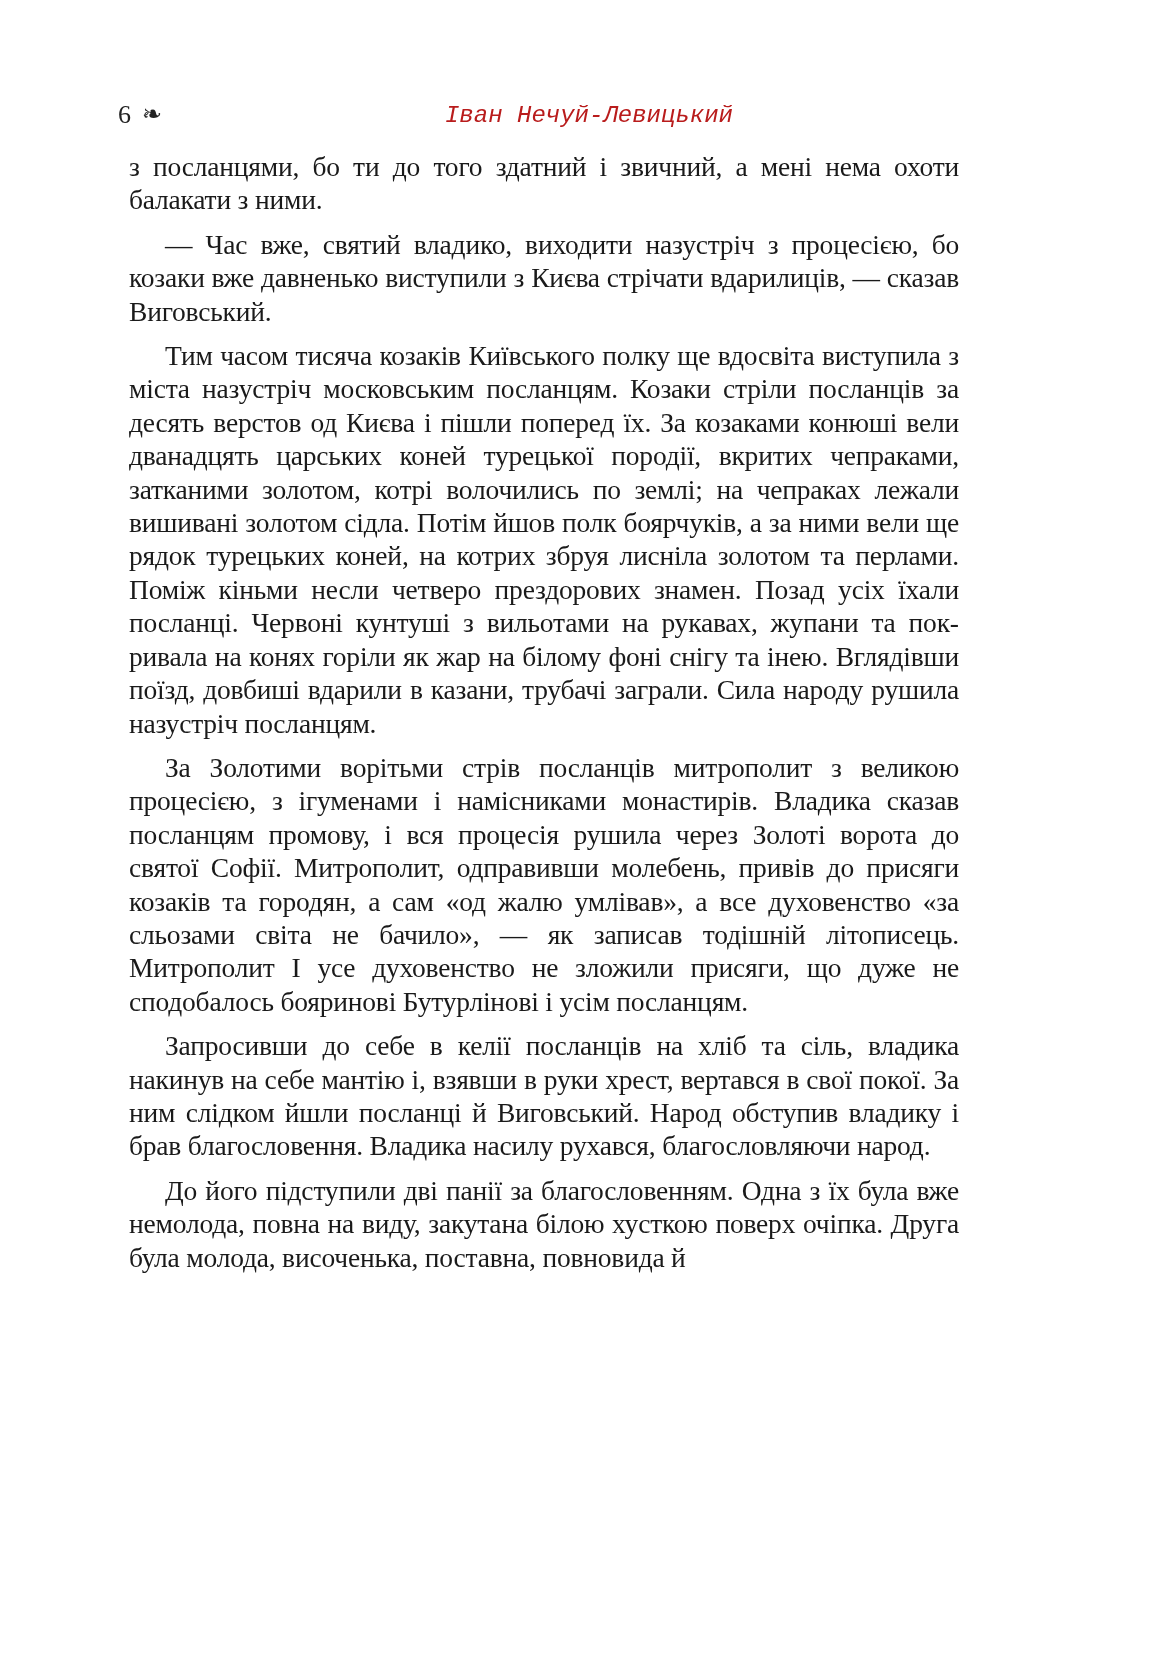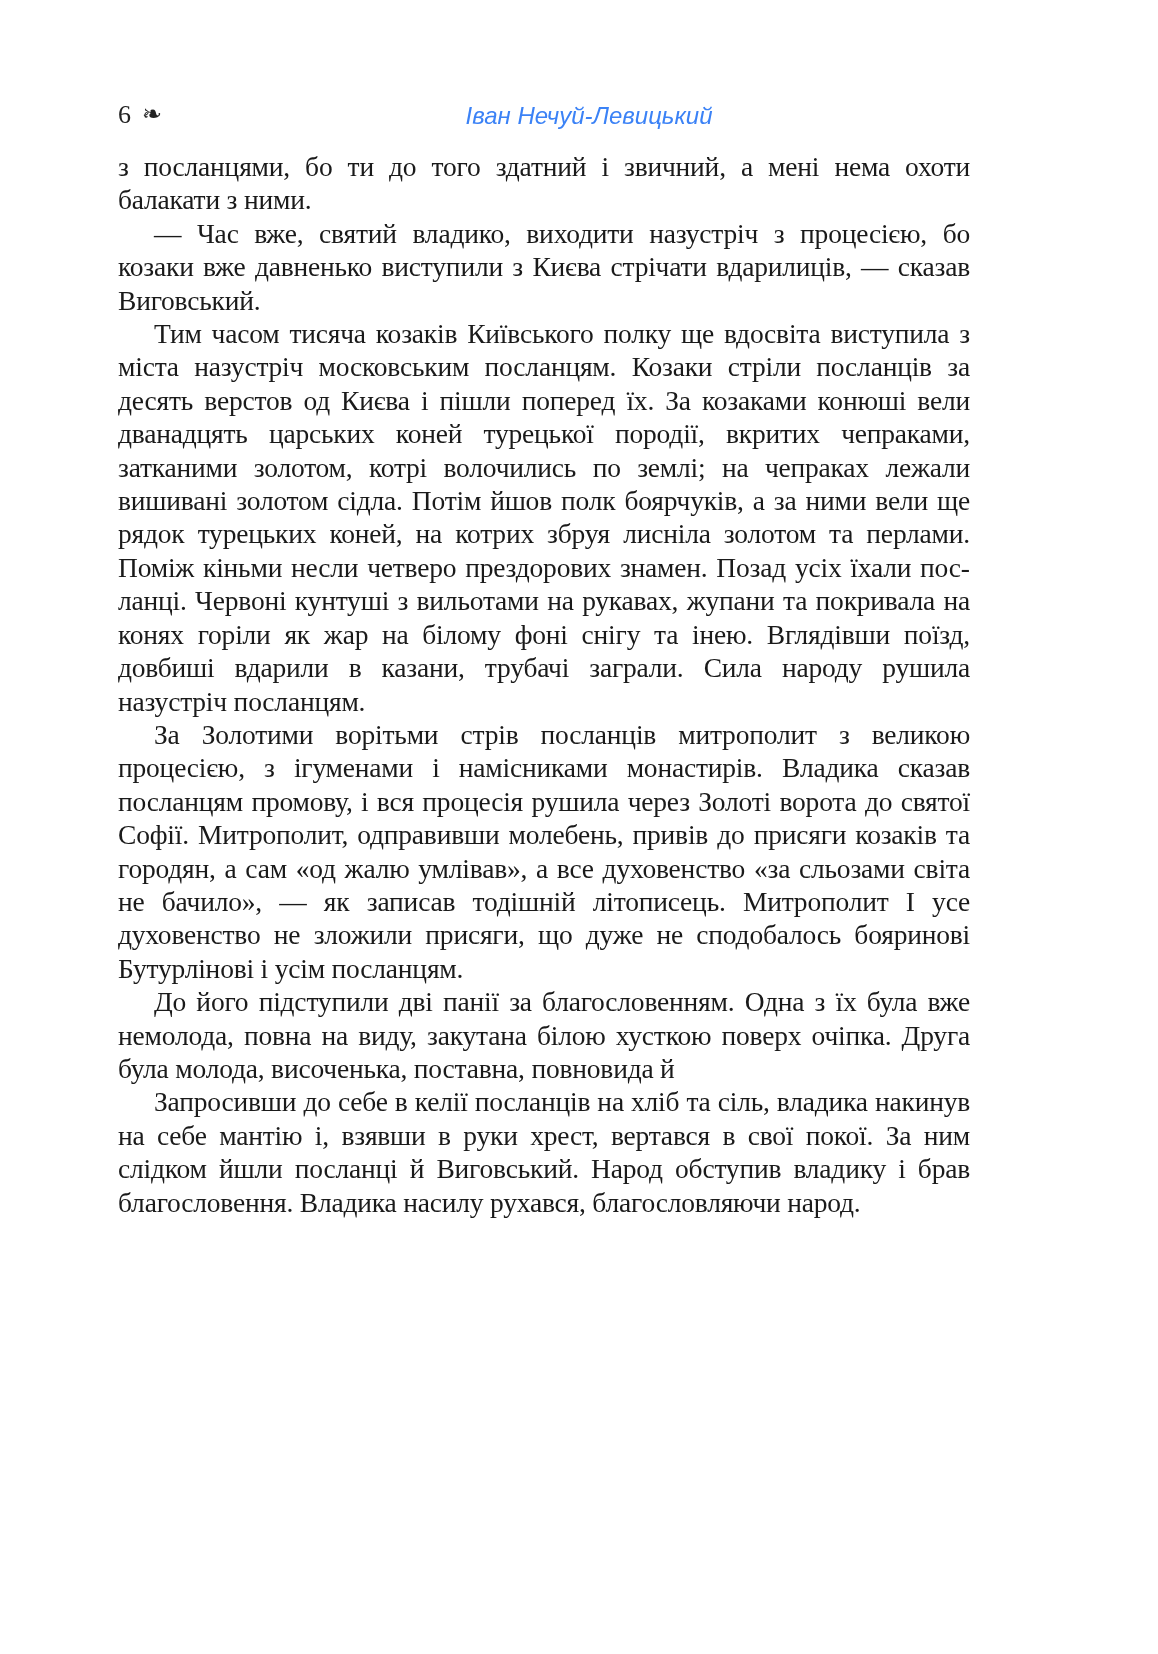--- a/index.html
+++ b/index.html
@@ -1,35 +1,35 @@
 <!DOCTYPE html>
 <html><head>
   <meta charset="utf-8">
   <style>
     html, body { margin: 0; padding: 0; background: #ffffff; }
     body { width: 1158px; height: 1654px; position: relative; overflow: hidden; color: #1a1a1a; }
     .page { position: absolute; left: 118px; top: 96px; width: 852px; }
     .header { position: relative; height: 40px; }
     .page-num { position: absolute; left: 0; top: 4px; font-family: "Liberation Serif", serif; font-size: 26px; color: #222; }
     .ornament { position: absolute; left: 24px; top: 4px; font-family: "DejaVu Sans", sans-serif; font-size: 24px; color: #222; }
-    .running-title { position: absolute; left: 0; right: 0; top: 6px; text-align: center; font-family: Liberation Sans, sans-serif; font-style: italic; font-size: 24px; color: #3b82f6; padding-left: 90px; }
+    .running-title { position: absolute; left: 0; right: 0; top: 6px; text-align: center; font-family: Liberation Mono, monospace; font-style: italic; font-size: 24px; color: #b91c1c; padding-left: 90px; }
     .body-text { margin-top: 14px; font-family: "Liberation Serif", serif; font-size: 27.5px; line-height: 33.4px; text-align: justify; letter-spacing: -0.2px; word-spacing: 0px; }
-    .body-text p { margin: 0; text-indent: 36px; hyphens: manual; }
+    .body-text p { margin: 11px; text-indent: 36px; hyphens: manual; }
     .body-text p.noindent { text-indent: 0; }
   </style>
 </head>
 <body>
 
 <div class="page">
   <div class="header">
     <span class="page-num">6</span>
     <span class="ornament">❧</span>
     <span class="running-title">Іван Нечуй-Левицький</span>
   </div>
   <div class="body-text">
     <p class="noindent">з посланцями, бо ти до того здатний і звичний, а мені нема охоти балакати з ними.</p>
     <p>— Час вже, святий владико, виходити назустріч з процесією, бо козаки вже давненько виступили з Києва стрічати вдарили­ців, — сказав Виговський.</p>
     <p>Тим часом тисяча козаків Київського полку ще вдосвіта ви­ступила з міста назустріч московським посланцям. Козаки стрі­ли посланців за десять верстов од Києва і пішли поперед їх. За козаками конюші вели дванадцять царських коней турецької породії, вкритих чепраками, затканими золотом, котрі волочи­лись по землі; на чепраках лежали вишивані золотом сідла. По­тім йшов полк боярчуків, а за ними вели ще рядок турецьких коней, на котрих збруя лисніла золотом та перлами. Поміж кі­ньми несли четверо прездорових знамен. Позад усіх їхали пос­ланці. Червоні кунтуші з вильотами на рукавах, жупани та пок­ривала на конях горіли як жар на білому фоні снігу та інею. Вглядівши поїзд, довбиші вдарили в казани, трубачі заграли. Сила народу рушила назустріч посланцям.</p>
     <p>За Золотими ворітьми стрів посланців митрополит з великою процесією, з ігуменами і намісниками монастирів. Владика ска­зав посланцям промову, і вся процесія рушила через Золоті во­рота до святої Софії. Митрополит, одправивши молебень, привів до присяги козаків та городян, а сам «од жалю умлівав», а все духовенство «за сльозами світа не бачило», — як записав тодіш­ній літописець. Митрополит І усе духовенство не зложили при­сяги, що дуже не сподобалось бояринові Бутурлінові і усім пос­ланцям.</p>
+    <p>Запросивши до себе в келії посланців на хліб та сіль, владика накинув на себе мантію і, взявши в руки хрест, вертався в свої покої. За ним слідком йшли посланці й Виговський. Народ об­ступив владику і брав благословення. Владика насилу рухався, благословляючи народ.</p>
     <p>До його підступили дві панії за благословенням. Одна з їх бу­ла вже немолода, повна на виду, закутана білою хусткою поверх очіпка. Друга була молода, височенька, поставна, повновида й</p>
-    <p>Запросивши до себе в келії посланців на хліб та сіль, владика накинув на себе мантію і, взявши в руки хрест, вертався в свої покої. За ним слідком йшли посланці й Виговський. Народ об­ступив владику і брав благословення. Владика насилу рухався, благословляючи народ.</p>
   </div>
 </div>
 
 </body></html>

